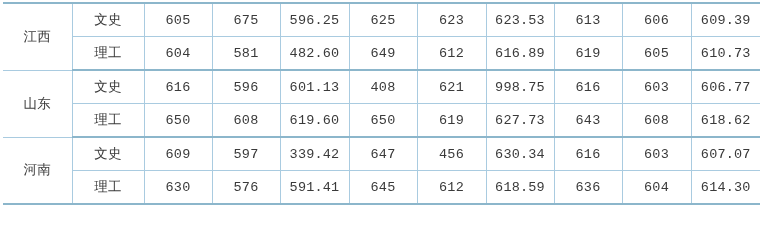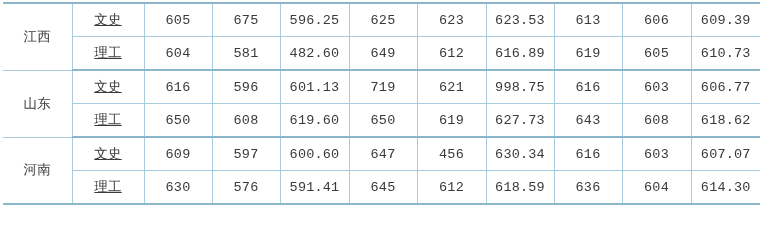--- a/index.html
+++ b/index.html
@@ -48,21 +48,20 @@
   table.score-table tr:last-child > td {
     border-bottom: none;
   }
   td.province-cell {
     border-right: 1px solid #a9cbe0;
     border-bottom: 2px solid #8cb6cb;
     font-size: 13.5px;
   }
   td.cat-cell {
     font-size: 13.5px;
-    text-decoration: underline;
   }
   .num {
     font-variant-numeric: tabular-nums;
     font-family: Liberation Mono, monospace;
   }
 </style>
 </head>
 <body>
 
 <div id="score-table-wrap">
@@ -105,21 +104,21 @@
           <td class="num">619</td>
           <td class="num">605</td>
           <td class="num last-col">610.73</td>
         </tr>
         <tr>
           <td class="province-cell" rowspan="2">山东</td>
           <td class="cat-cell">文史</td>
           <td class="num">616</td>
           <td class="num">596</td>
           <td class="num">601.13</td>
-          <td class="num">719</td>
+          <td class="num">408</td>
           <td class="num">621</td>
           <td class="num">998.75</td>
           <td class="num">616</td>
           <td class="num">603</td>
           <td class="num last-col">606.77</td>
         </tr>
         <tr class="group-end">
           <td class="cat-cell">理工</td>
           <td class="num">650</td>
           <td class="num">608</td>
@@ -129,21 +128,21 @@
           <td class="num">627.73</td>
           <td class="num">643</td>
           <td class="num">608</td>
           <td class="num last-col">618.62</td>
         </tr>
         <tr>
           <td class="province-cell" rowspan="2">河南</td>
           <td class="cat-cell">文史</td>
           <td class="num">609</td>
           <td class="num">597</td>
-          <td class="num">600.60</td>
+          <td class="num">339.42</td>
           <td class="num">647</td>
           <td class="num">456</td>
           <td class="num">630.34</td>
           <td class="num">616</td>
           <td class="num">603</td>
           <td class="num last-col">607.07</td>
         </tr>
         <tr>
           <td class="cat-cell">理工</td>
           <td class="num">630</td>

